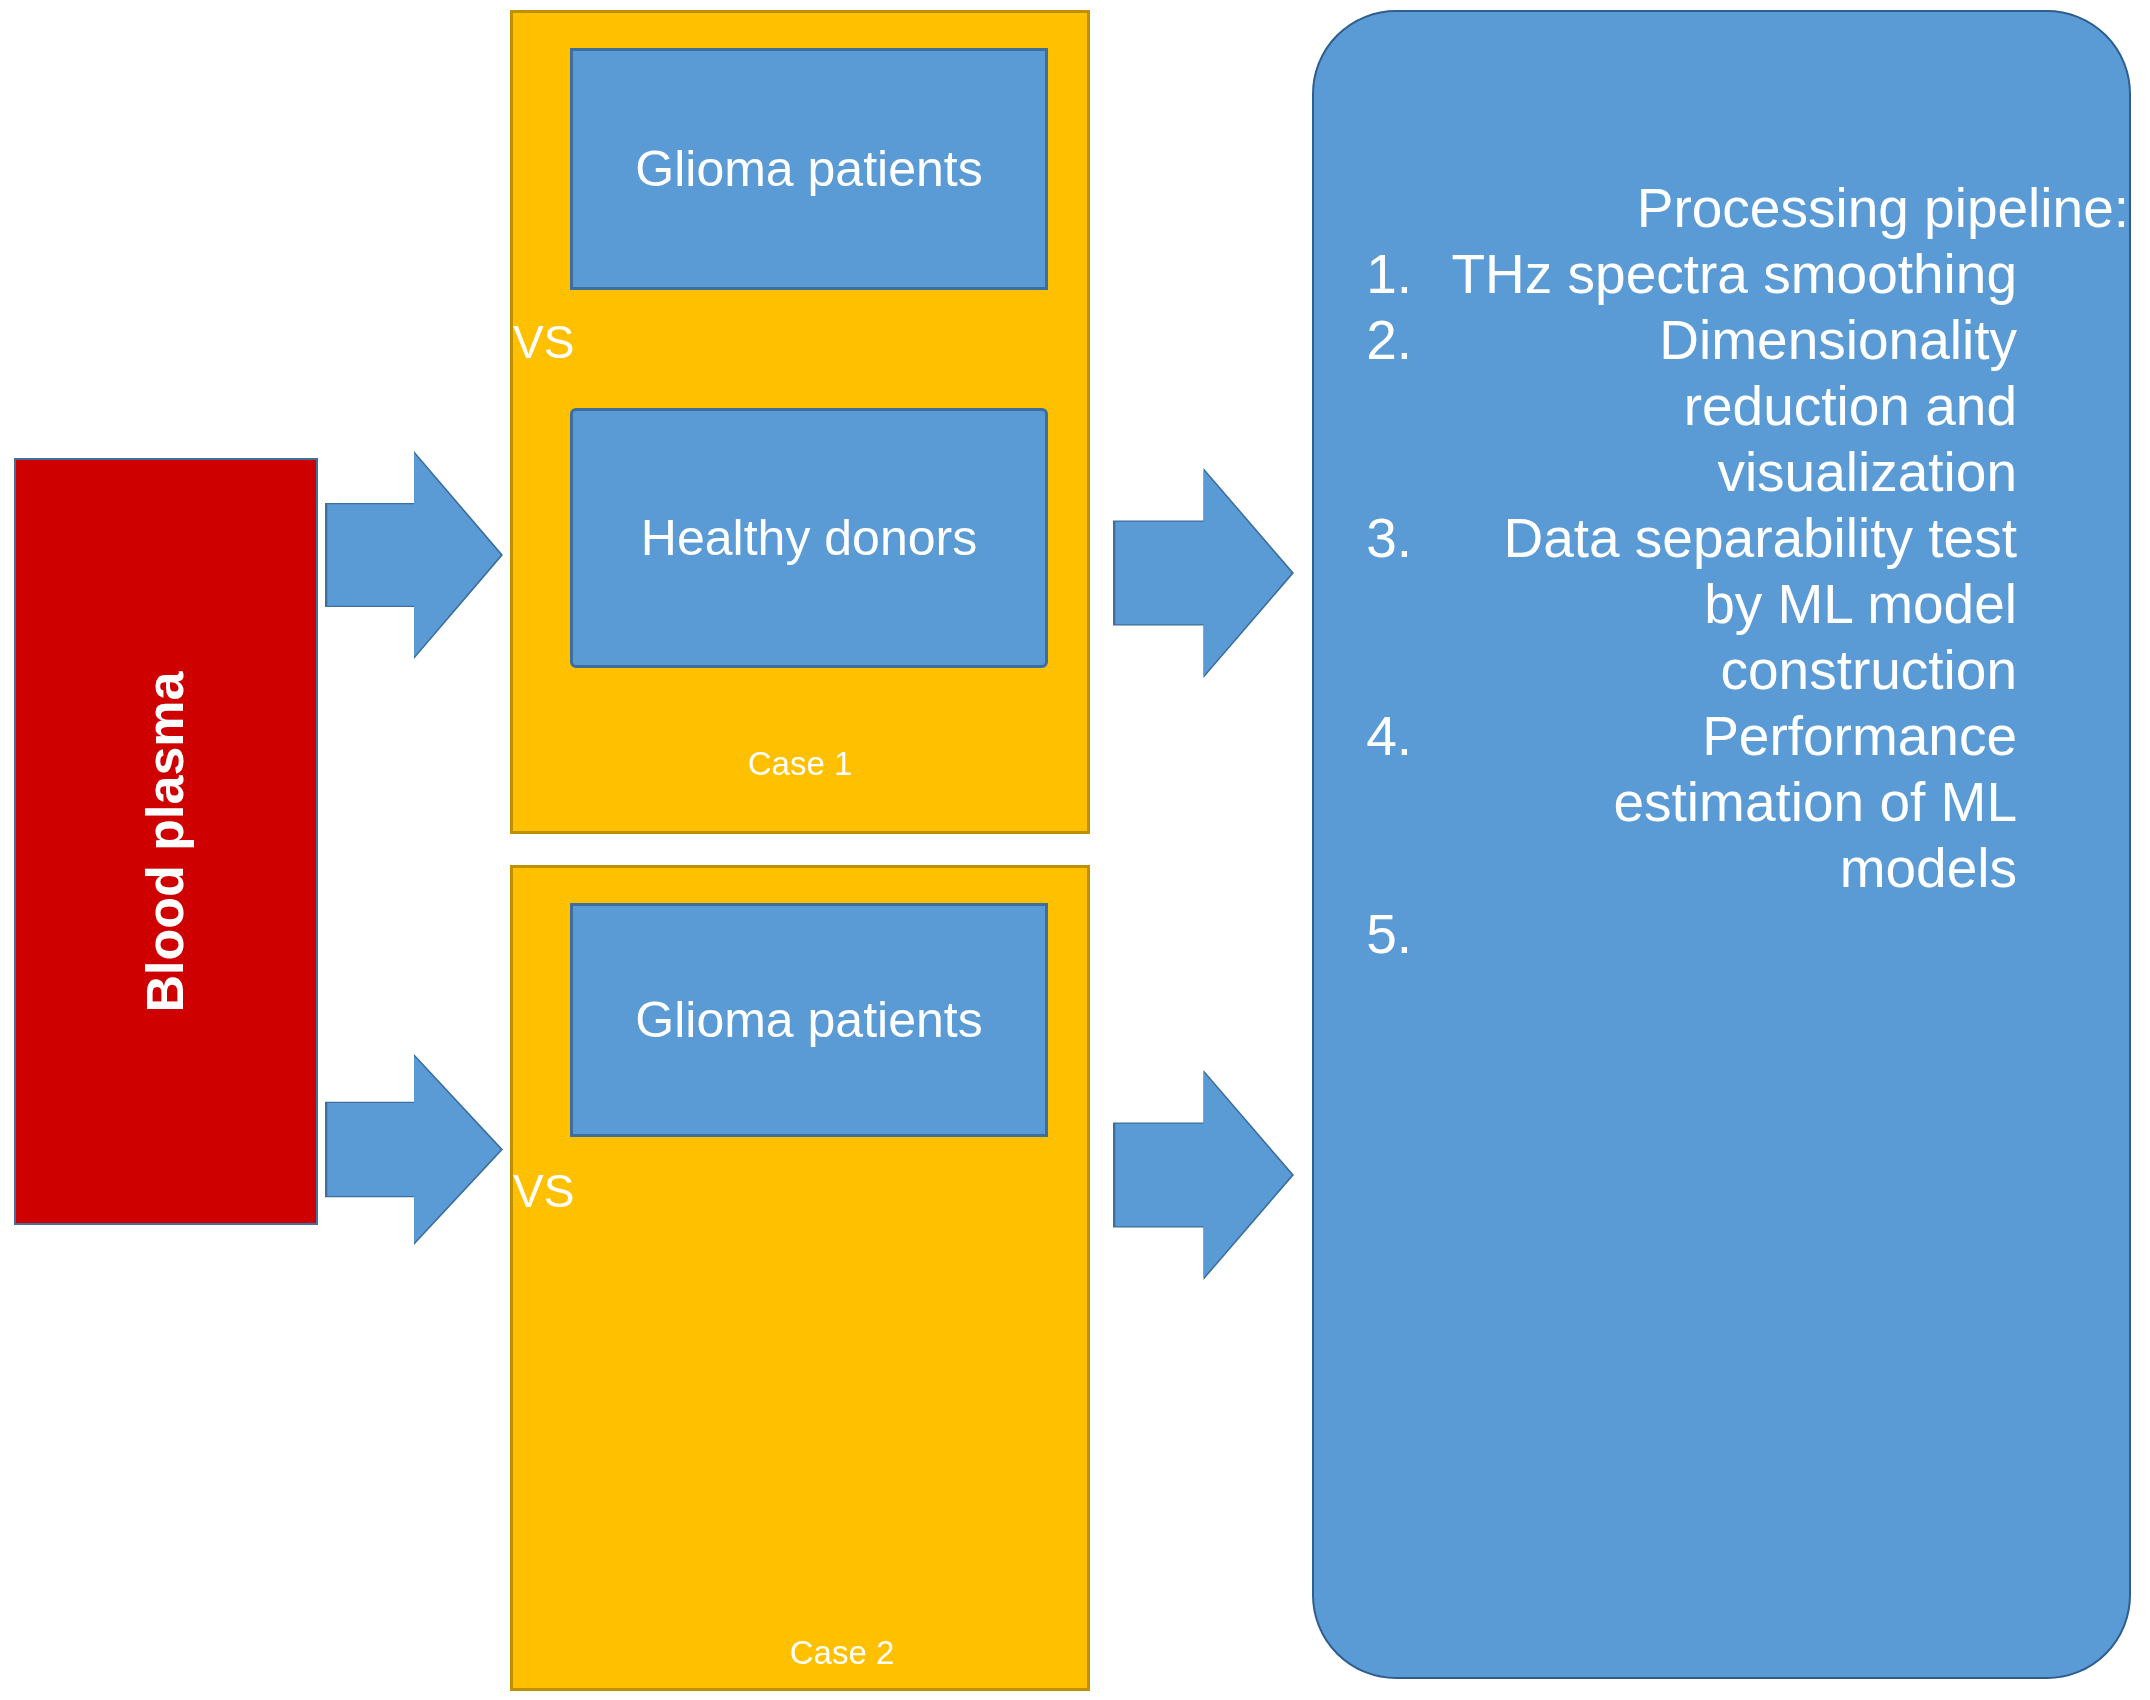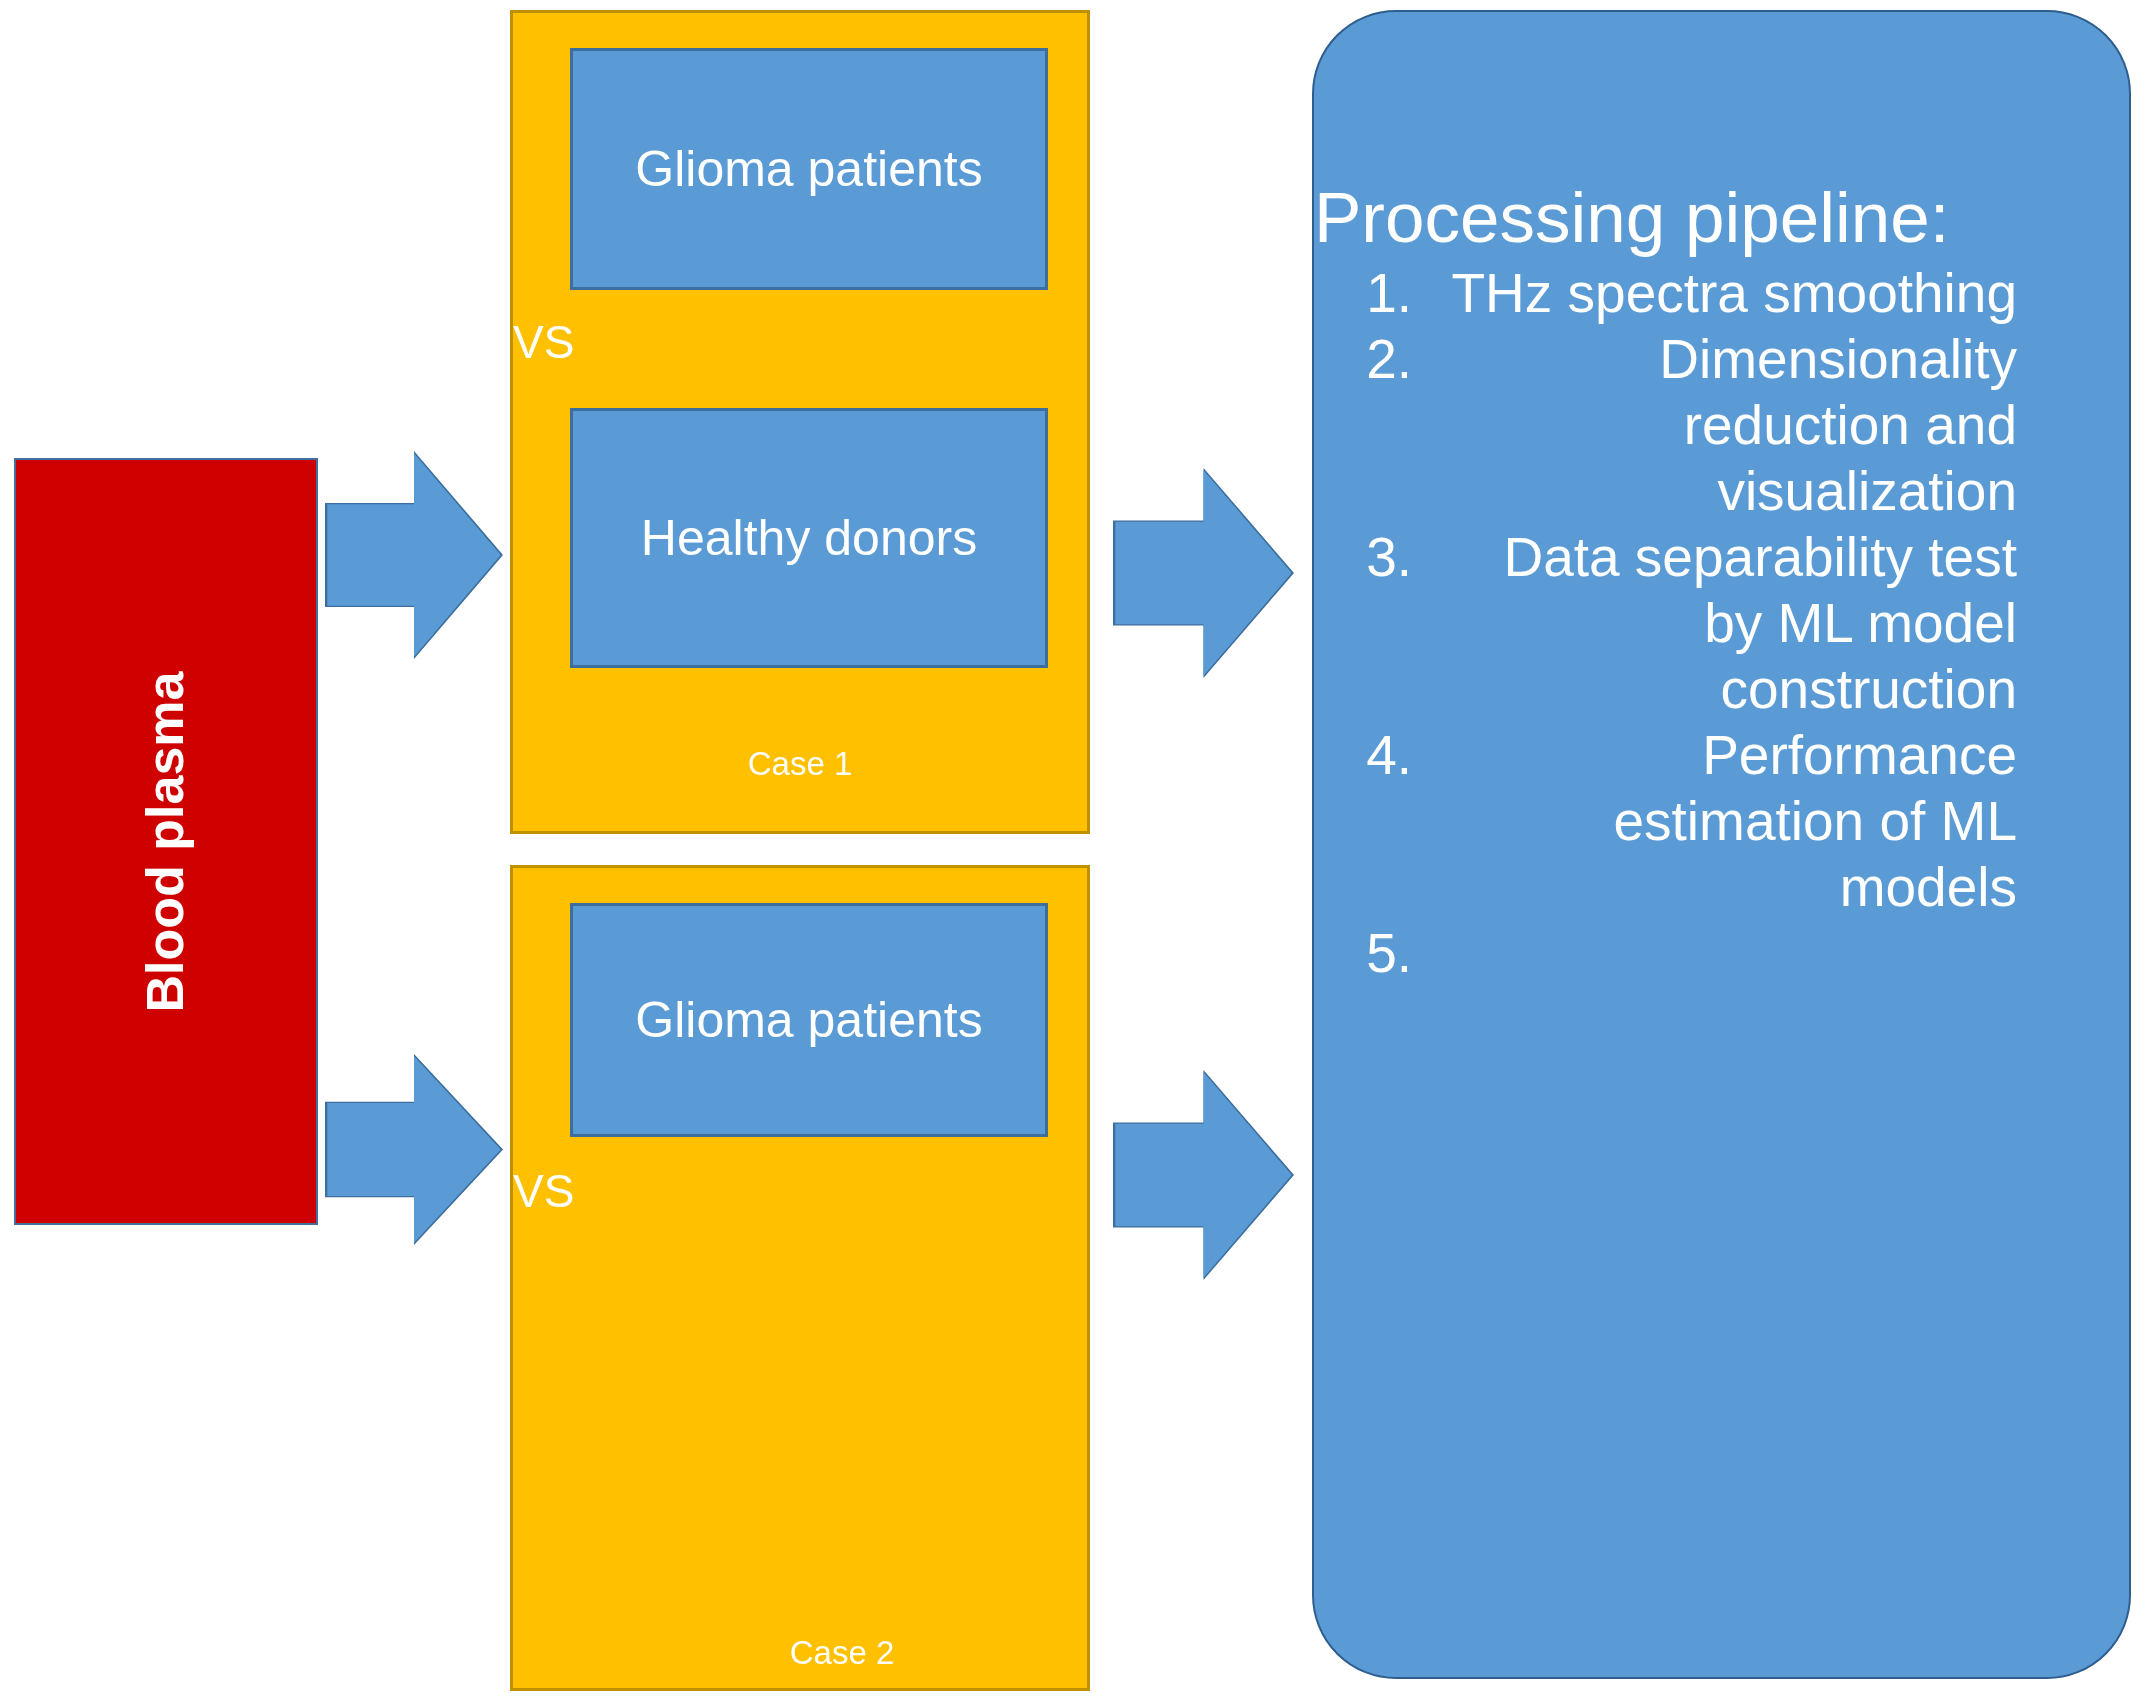--- a/index.html
+++ b/index.html
@@ -83,21 +83,21 @@
     box-sizing: border-box;
     display: flex;
     align-items: center;
     justify-content: center;
     color: #ffffff;
     font-size: 50px;
     line-height: 1.12;
     padding: 0 7.7px;
   }
   #case1-group-a { top: 35px;  height: 242px; }
-  #case1-group-b { top: 395px; height: 260px; }
+  #case1-group-b { top: 395px; height: 260px; border-radius: 6px; }
   #case2-group-a { top: 35px;  height: 234px; }
   #case2-group-b { top: 383px; height: 268px; }
 
   .vs-label {
     position: absolute;
     left: 0;
     width: 100%;
     color: #ffffff;
     font-size: 46px;
     line-height: 1;
@@ -129,23 +129,23 @@
     border-radius: 84px;
     box-sizing: border-box;
     display: flex;
     flex-direction: column;
     align-items: center;
     justify-content: flex-start;
     padding-top: 164px;
     color: #ffffff;
   }
   #pipeline-title {
-    font-size: 71px;
+    font-size: 55px;
     line-height: 1.18;
-    text-align: left;
+    text-align: right;
     width: 100%;
   }
   #pipeline-list {
     list-style: none;
     margin: 0;
     padding: 0;
     width: 100%;
   }
   #pipeline-list li {
     display: flex;

